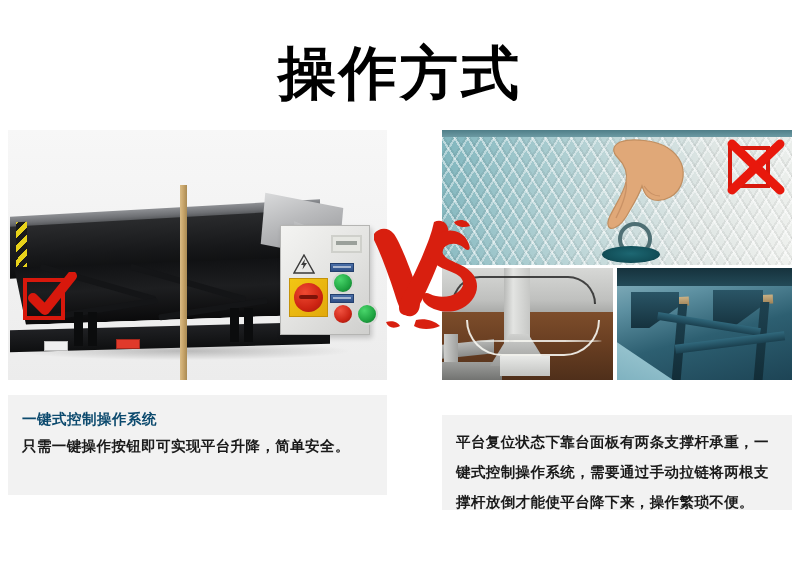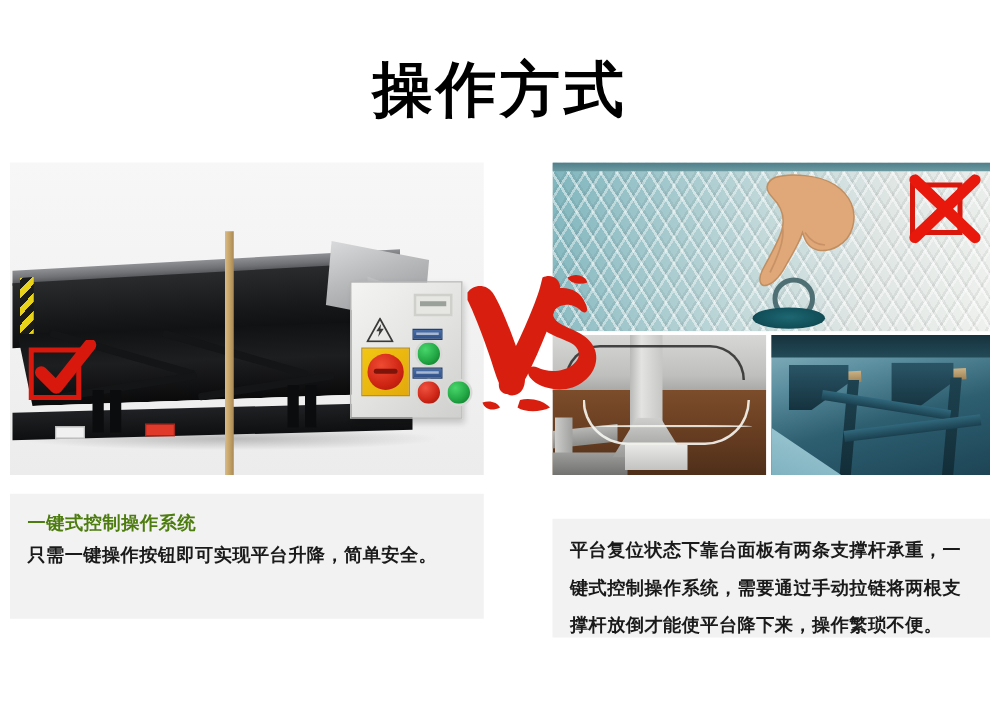--- a/index.html
+++ b/index.html
@@ -15,21 +15,21 @@
     overflow: hidden;
   }
 
   
   .page-title {
     position: absolute;
     left: 0;
     top: 44px;
     width: 800px;
     text-align: center;
-    font-size: 48px;
+    font-size: 58px;
     font-weight: bold;
     letter-spacing: 3px;
     color: #000000;
     line-height: 58px;
   }
 
   
   .panel {
     position: absolute;
   }
@@ -41,31 +41,30 @@
   }
 
   .text-box {
     position: absolute;
     background: #f2f2f2;
     box-sizing: border-box;
   }
   .text-box .heading {
     font-size: 14.5px;
     font-weight: bold;
-    color: #4d7c0f;
+    color: #0c4a6e;
     line-height: 24px;
     letter-spacing: 0.5px;
   }
   .text-box .body {
     font-size: 14.5px;
     font-weight: bold;
     color: #1a1a1a;
     line-height: 30px;
     letter-spacing: 0.4px;
-    font-family: Liberation Mono, monospace;
   }
 
   
   #left-photo {
     left: 8px;
     top: 130px;
     width: 379px;
     height: 250px;
     background: linear-gradient(180deg, #f7f7f7 0%, #f2f2f2 48%, #ececec 100%);
   }

